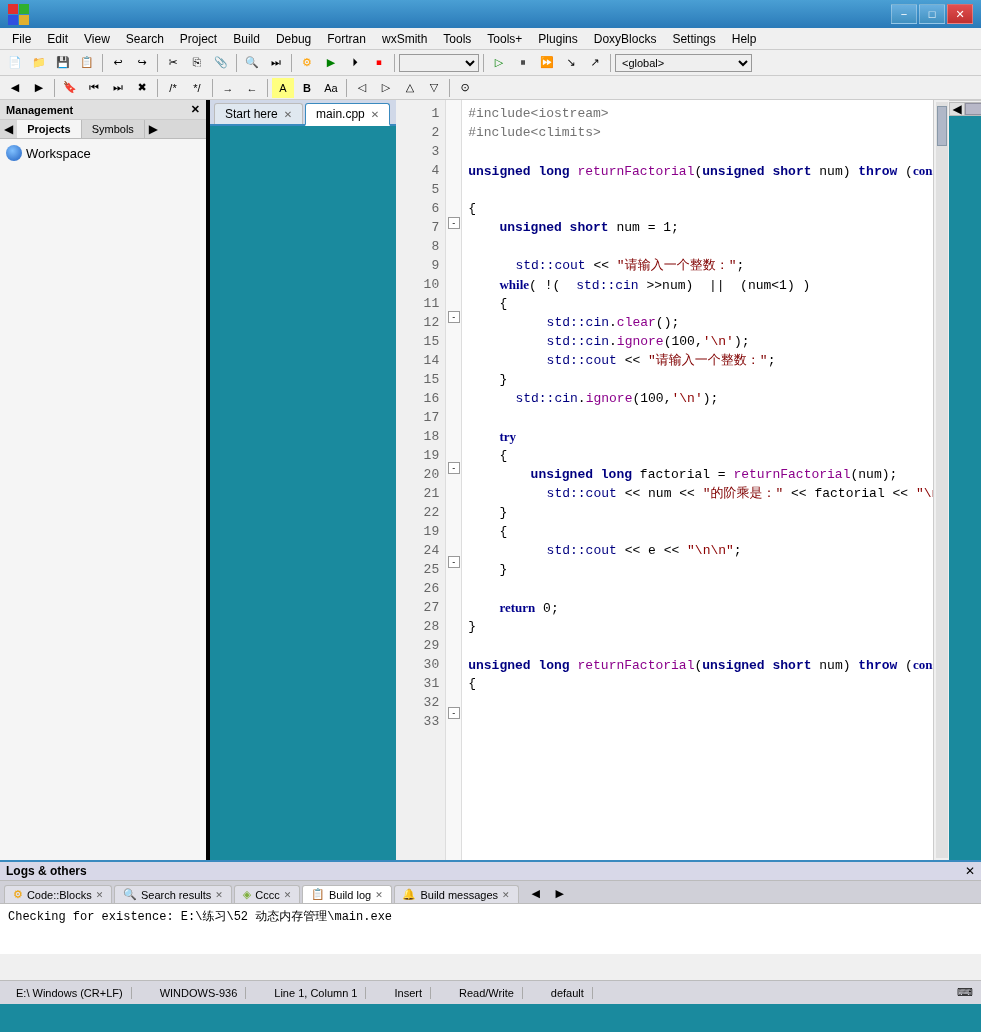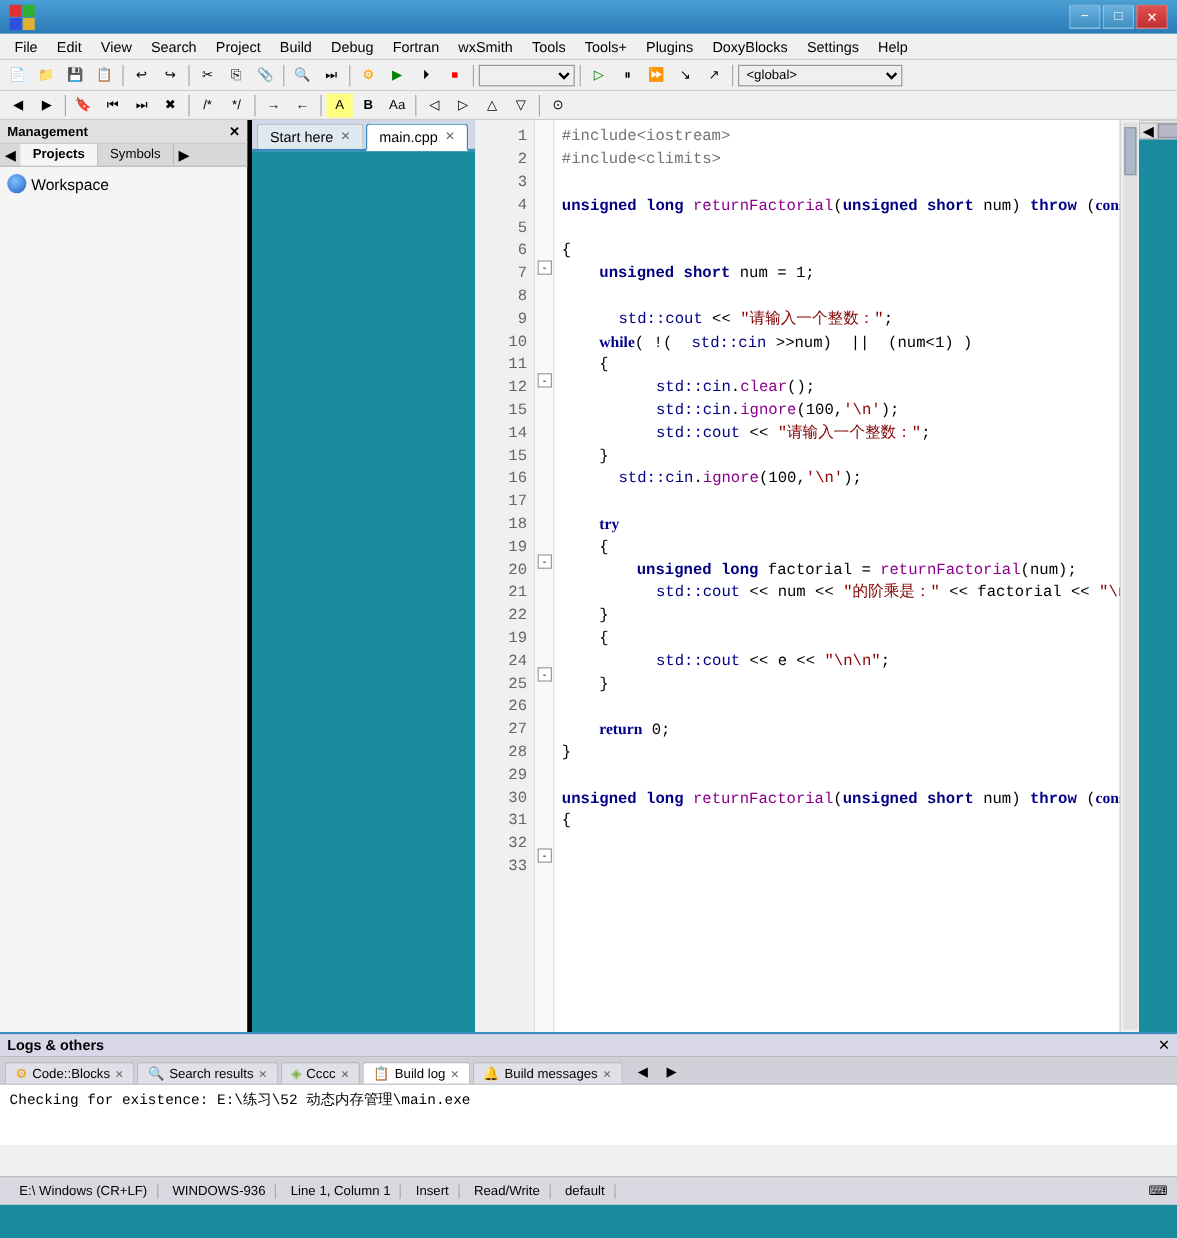--- a/index.html
+++ b/index.html
@@ -378,21 +378,21 @@
       overflow: hidden;
     }
 
     
     #status-bar {
       height: 24px;
       background: #d8d8e0;
       display: flex;
       align-items: center;
       padding: 0 8px;
-      gap: 4px;
+      gap: 20px;
       font-size: 11px;
       border-top: 1px solid #bbb;
     }
     .status-item {
       padding: 0 8px;
       border-right: 1px solid #aaa;
     }
     .status-item:last-child { border-right: none; }
 
     

